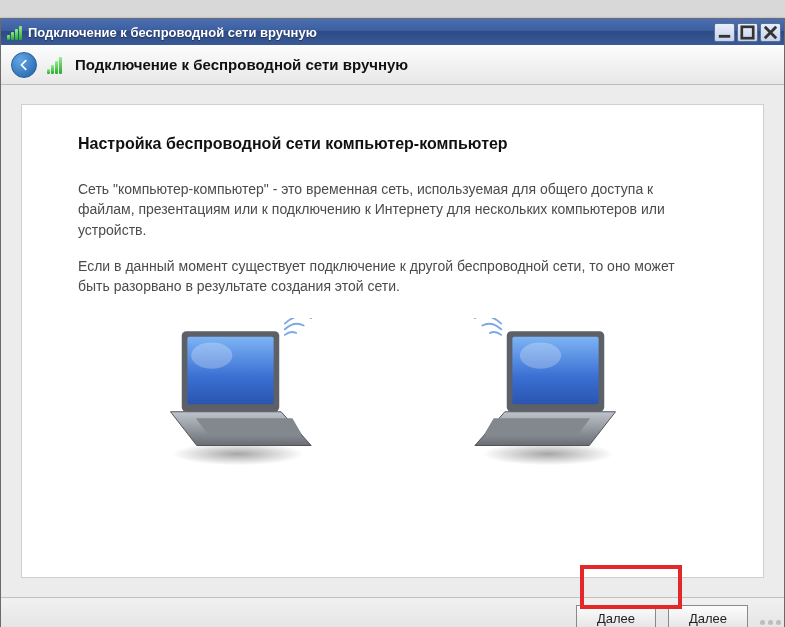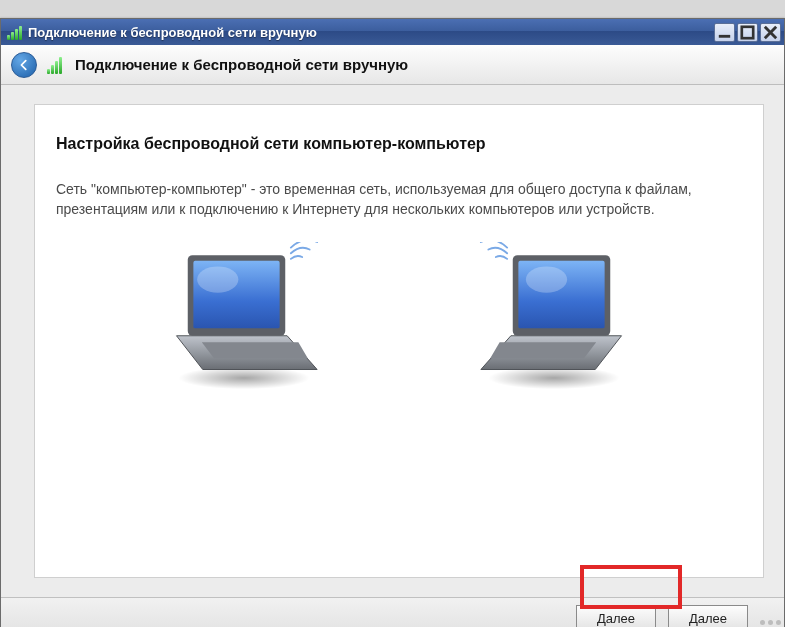--- a/index.html
+++ b/index.html
@@ -111,22 +111,21 @@
   color: #111;
 }
 .content {
   position: absolute;
   left: 20px;
   right: 20px;
   top: 85px;
   bottom: 60px;
   background: #fff;
   border: 1px solid #cfcfcf;
-  padding: 30px 21px;
-  margin-left: 13px;
+  padding: 30px 56px;
 }
 .page-heading {
   font-size: 16px;
   font-weight: 700;
   color: #111;
   margin-bottom: 26px;
 }
 .para {
   font-size: 14px;
   color: #4b4b4b;
@@ -226,20 +225,21 @@
         <span></span>
         <span></span>
         <span></span>
     </div>
     <div class="sub-title">Подключение к беспроводной сети вручную</div>
   </div>
 
   <div class="content">
     <div class="page-heading">Настройка беспроводной сети компьютер-компьютер</div>
     <p class="para">Сеть "компьютер-компьютер" - это временная сеть, используемая для общего доступа к файлам, презентациям или к подключению к Интернету для нескольких компьютеров или устройств.</p>
+    <p class="para">Если в данный момент существует подключение к другой беспроводной сети, то оно может быть разорвано в результате создания этой сети.</p>
 
     <div class="laptops">
       <svg class="laptop" viewBox="0 0 180 160">
         <defs>
           <linearGradient id="scrL" x1="0" y1="0" x2="0" y2="1">
             <stop offset="0%" stop-color="#7db4f5"></stop>
             <stop offset="60%" stop-color="#3a6fd2"></stop>
             <stop offset="100%" stop-color="#2a55b0"></stop>
           </linearGradient>
           <linearGradient id="bodyL" x1="0" y1="0" x2="0" y2="1">

